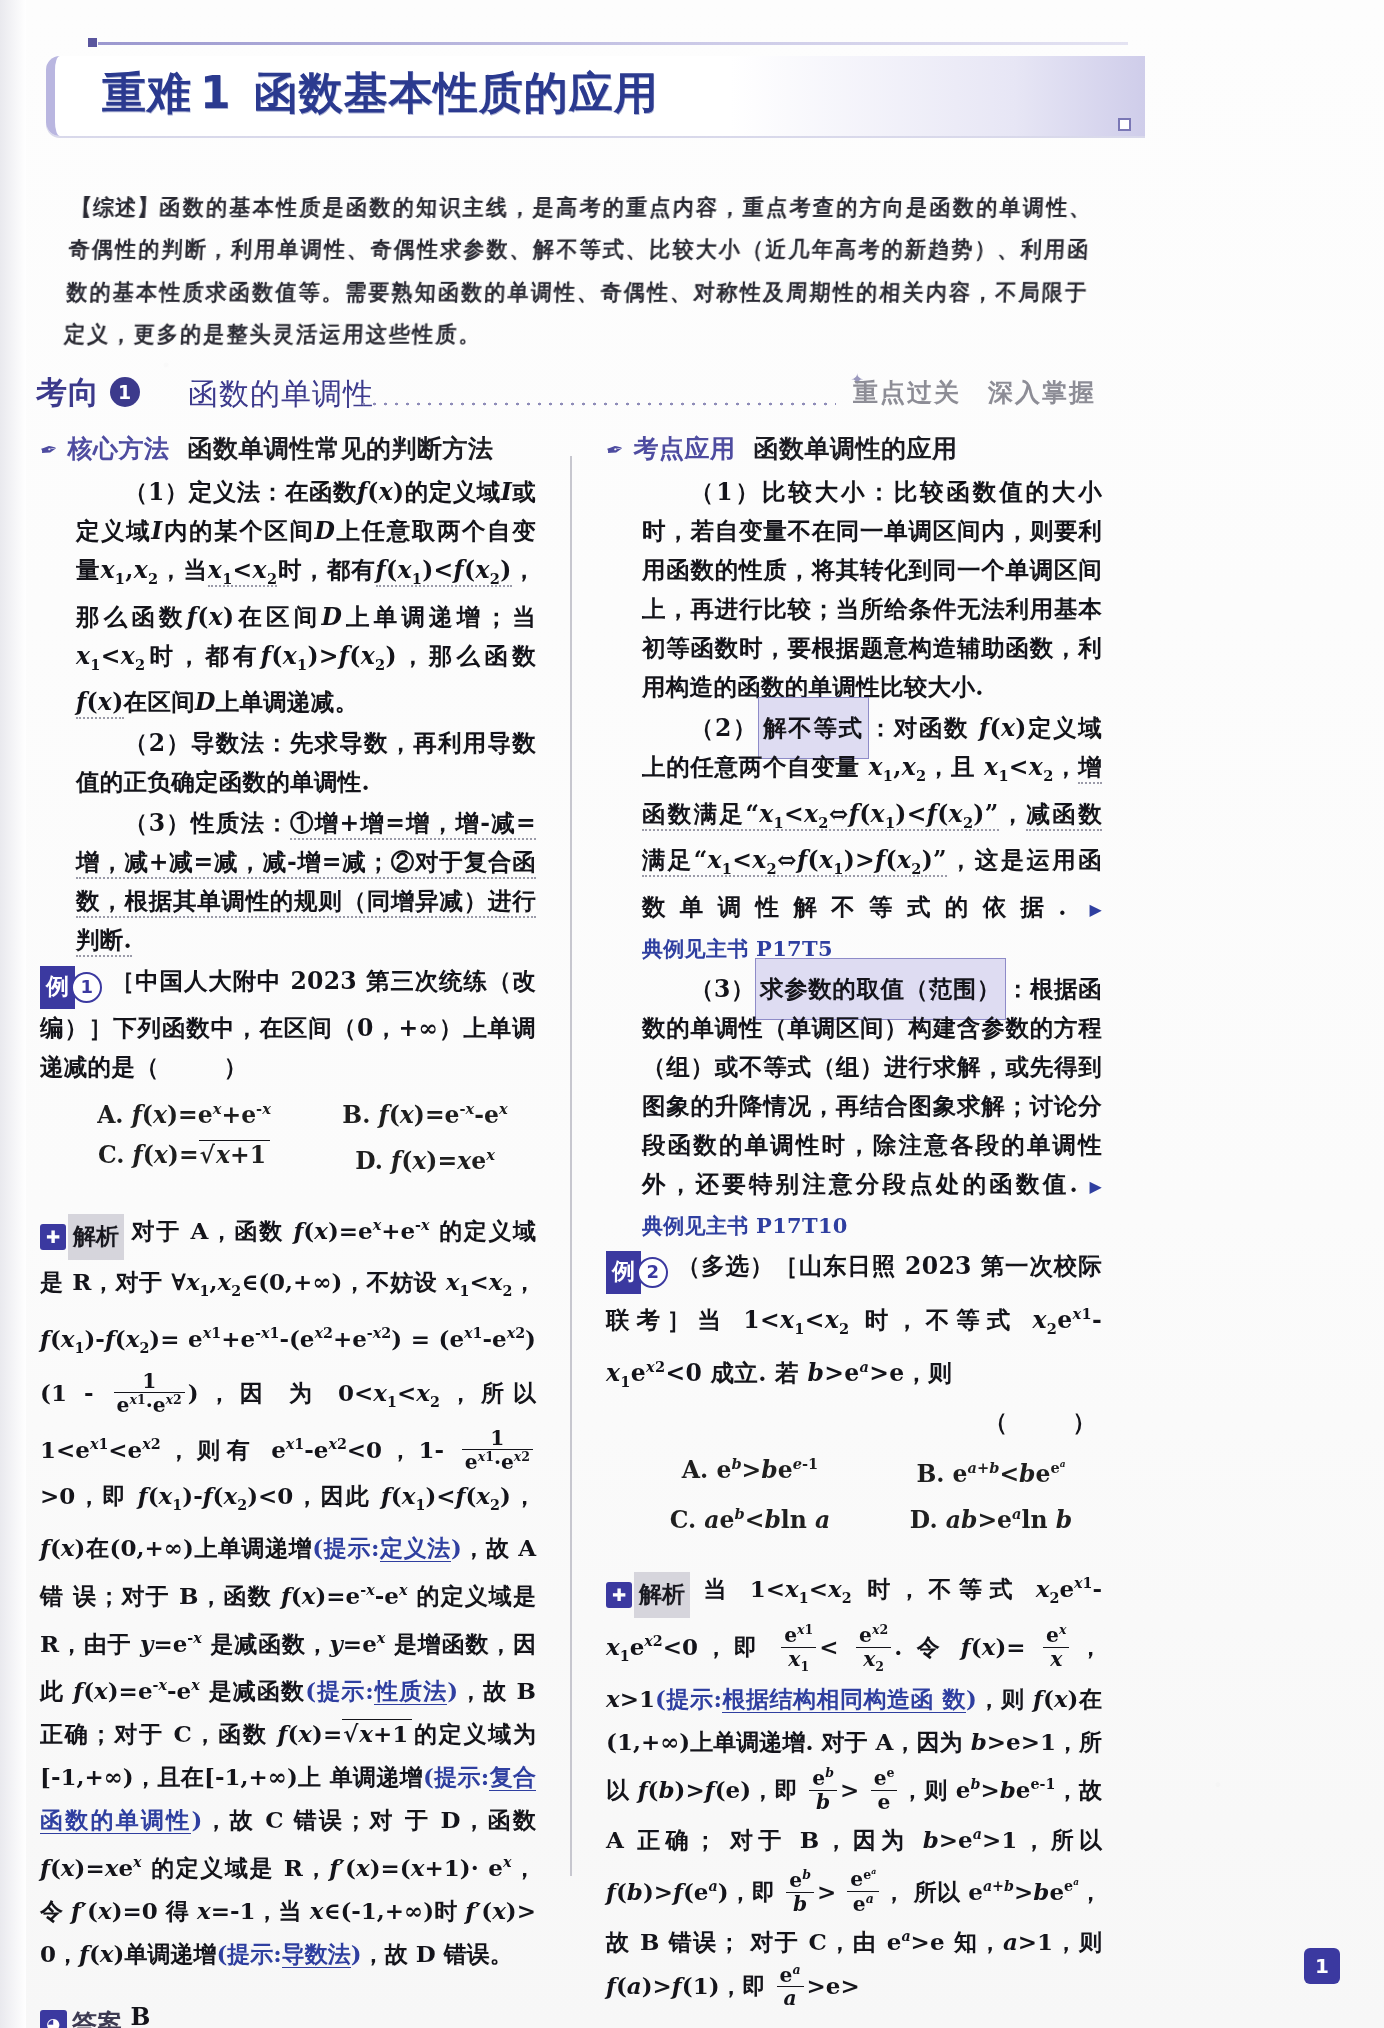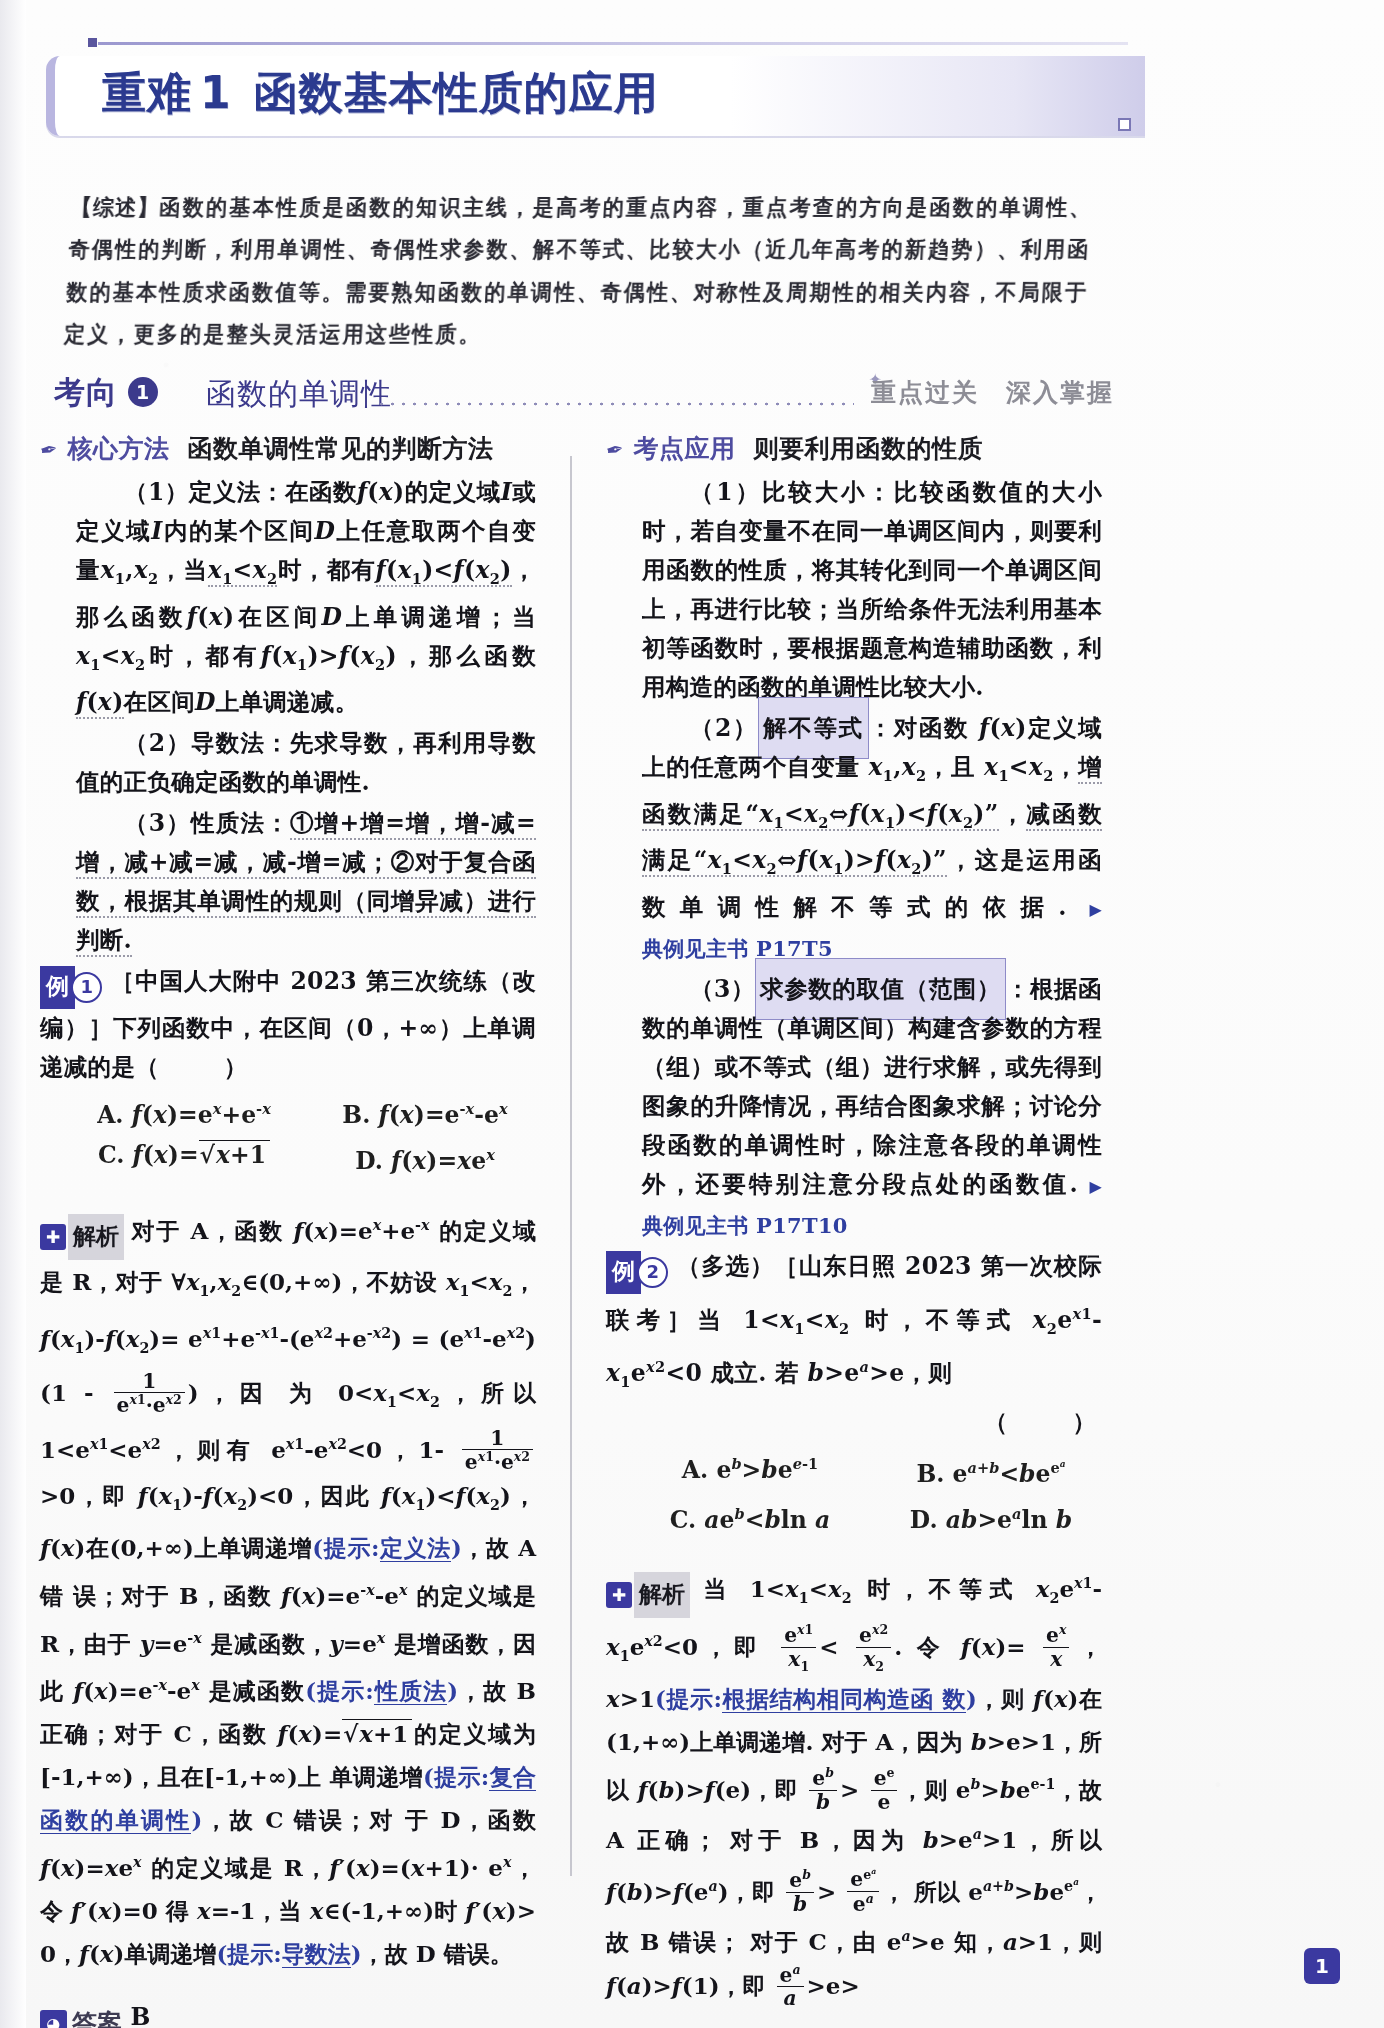--- a/index.html
+++ b/index.html
@@ -68,21 +68,21 @@
     transform:skewX(-3deg) scaleY(1.06);
     transform-origin:left top;
     filter:blur(.25px);
     text-align:justify;
     font-weight:600;
   }
   .overview .lead{font-weight:bold;letter-spacing:1px;}
 
   
   .kaoxiang{
-    position:absolute;left:54px;top:372px;width:1060px;height:46px;
+    position:absolute;left:36px;top:372px;width:1060px;height:46px;
   }
   .kx-label{
     position:absolute;left:0;top:0;
     font-family:"DejaVu Sans","Liberation Sans",sans-serif;
     font-weight:bold;font-size:31px;color:#3c3a8c;
     letter-spacing:1px;
   }
   .kx-badge{
     display:inline-block;width:30px;height:30px;border-radius:50%;
     background:#3c3a8c;color:#fff;font-size:19px;line-height:30px;
@@ -339,21 +339,21 @@
           <span class="ans-txt">答案</span>
         </span><span>B</span>
       </p>
     </div>
 
     <div class="col col-right">
 
       <div class="subhead">
         <span class="pen-icon">✒</span>
         <span class="subhead-tag">考点应用</span>
-        <span class="subhead-title">则要利用函数的性质</span>
+        <span class="subhead-title">函数单调性的应用</span>
       </div>
 
       <p class="p ind">（1）比较大小：比较函数值的大小时，若自变量不在同一单调区间内，则要利用函数的性质，将其转化到同一个单调区间上，再进行比较；当所给条件无法利用基本初等函数时，要根据题意构造辅助函数，利用构造的函数的单调性比较大小.</p>
 
       <p class="p ind">
         <span>（2）</span><span class="hl">解不等式</span><span>：对函数 <i class="v">f</i>(<i class="v">x</i>)定义域上的任意两个自变量 <i class="v">x</i><sub>1</sub>,<i class="v">x</i><sub>2</sub>，且 <i class="v">x</i><sub>1</sub>&lt;<i class="v">x</i><sub>2</sub>，<span class="dotline">增函数满足“<i class="v">x</i><sub>1</sub>&lt;<i class="v">x</i><sub>2</sub>⇔<i class="v">f</i>(<i class="v">x</i><sub>1</sub>)&lt;<i class="v">f</i>(<i class="v">x</i><sub>2</sub>)”</span>，<span class="dotline">减函数满足“<i class="v">x</i><sub>1</sub>&lt;<i class="v">x</i><sub>2</sub>⇔<i class="v">f</i>(<i class="v">x</i><sub>1</sub>)&gt;<i class="v">f</i>(<i class="v">x</i><sub>2</sub>)”</span>，这是运用函数单调性解不等式的依据.</span>
         <span class="tri">▶</span><span class="blue-ref">典例见主书 P17T5</span>
       </p>
 
       <p class="p ind">

